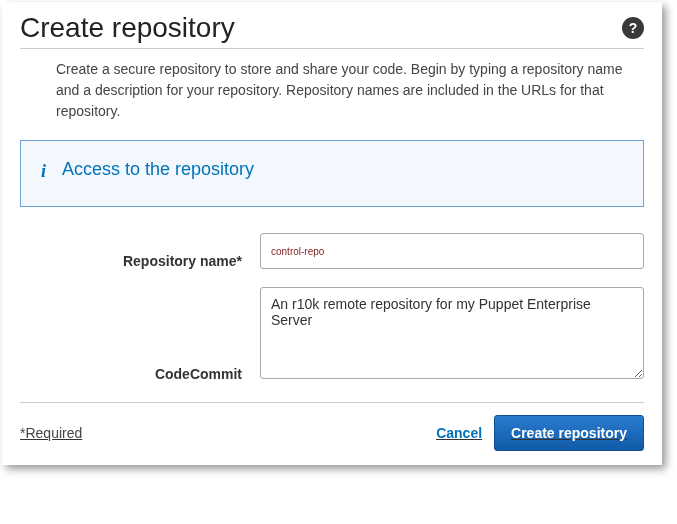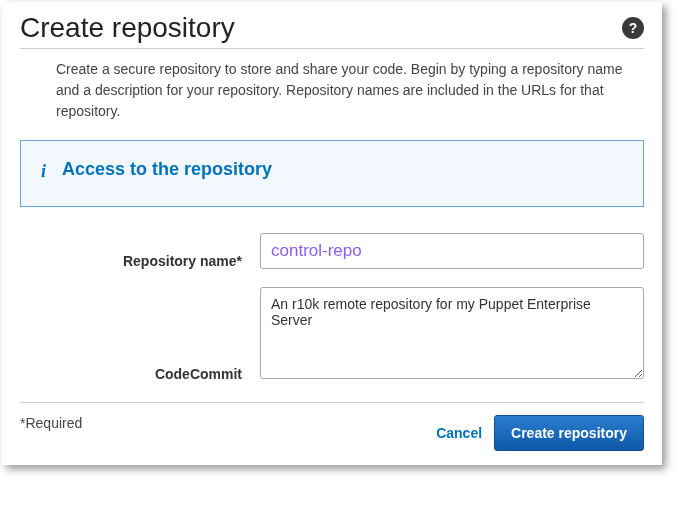--- a/index.html
+++ b/index.html
@@ -71,21 +71,21 @@
       font-family: Georgia, serif;
       font-style: italic;
       margin-top: 2px;
     }
     .info-content {
       flex: 1;
     }
     .info-title {
       color: #0073bb;
       font-size: 18px;
-      font-weight: 700;
+      font-weight: 400;
       margin-bottom: 6px;
     }
     .info-text {
       color: #444;
       line-height: 1.5;
     }
     .learn-more {
       color: #0073bb;
       text-decoration: none;
       cursor: pointer;
@@ -109,41 +109,43 @@
     .form-field {
       flex: 1;
     }
     input[type="text"] {
       width: 100%;
       max-width: 395px;
       height: 36px;
       padding: 6px 10px;
       border: 1px solid #aaa;
       border-radius: 3px;
-      font-size: 17px;
-      color: #8b5cf6;
+      font-size: 10px;
+      color: #7f1d1d;
     }
     textarea {
       width: 100%;
       max-width: 395px;
       height: 92px;
       padding: 8px 10px;
       border: 1px solid #aaa;
       border-radius: 3px;
       font-size: 14px;
       color: #333;
       font-family: inherit;
       resize: both;
     }
     .footer {
       border-top: 1px solid #ccc;
       padding-top: 12px;
       margin-top: 20px;
       display: flex;
+      align-items: center;
       justify-content: space-between;
+      text-decoration: underline;
     }
     .required-note {
       color: #444;
     }
     .actions {
       display: flex;
       align-items: center;
       gap: 12px;
     }
     .cancel-link {

